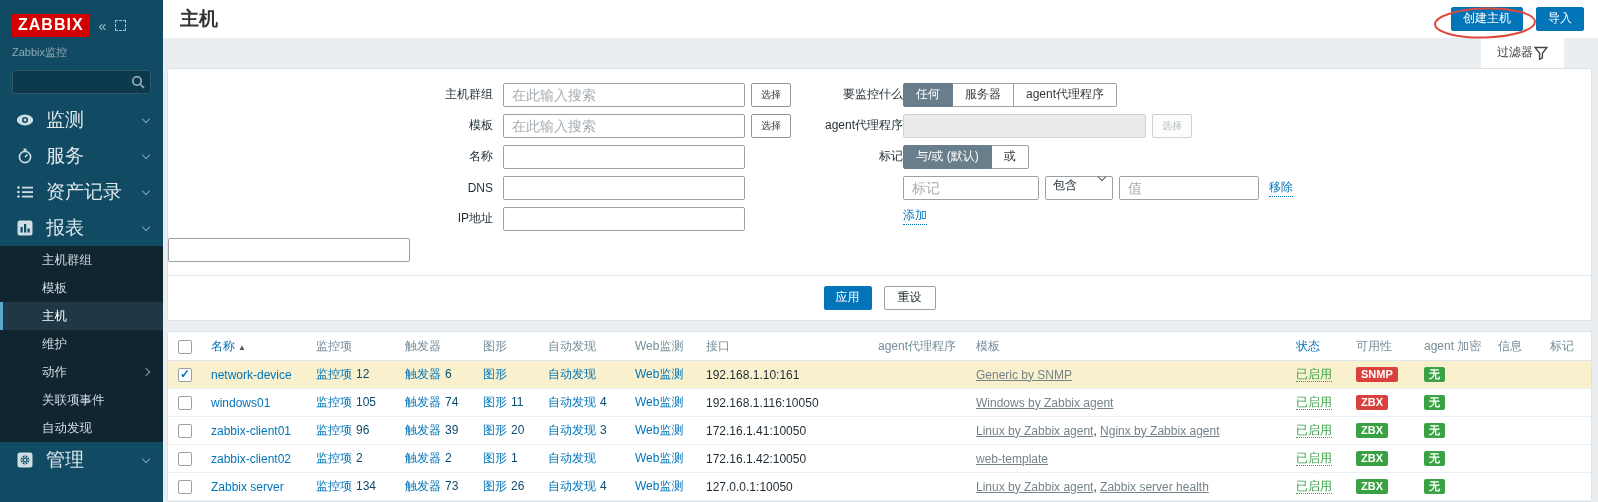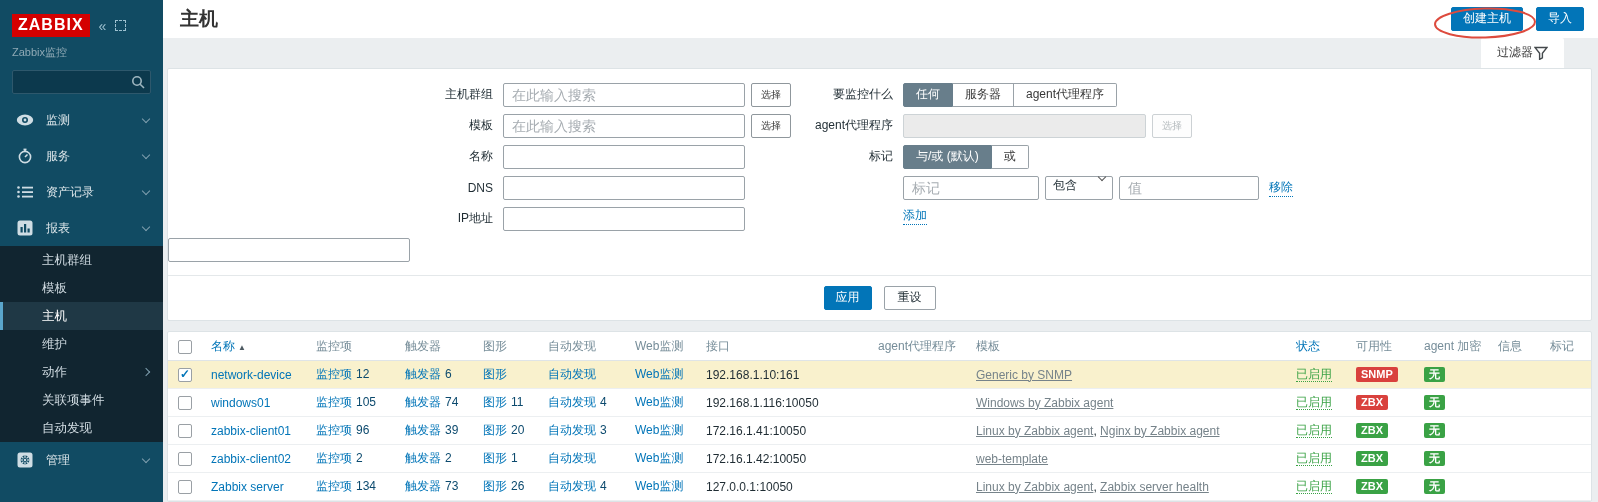--- a/index.html
+++ b/index.html
@@ -11,21 +11,21 @@
   .sidebar { width:163px; min-width:163px; background:#114b63; color:#d8e4ea; position:relative; overflow:hidden; }
   .logo-row { display:flex; align-items:center; padding:14px 10px 0 12px; gap:9px; }
   .logo { background:#d40000; color:#fff; font-weight:bold; font-size:16px; letter-spacing:1px; padding:2px 6px 3px; }
   .hdr-ico { color:#9cc0cf; font-size:14px; line-height:1; cursor:pointer; }
   .kiosk { width:11px; height:11px; border:1px dashed #9cc0cf; display:inline-block; }
   .subtitle { color:#8fa9b5; font-size:11px; padding:8px 12px 0; }
   .searchbox { position:relative; margin:10px 12px 0; }
   .searchbox input { width:100%; height:24px; background:#0c394d; border:1px solid #2e586c; border-radius:2px; color:#d8e4ea; padding:0 26px 0 8px; font-size:12px; outline:none; }
   .searchbox svg { position:absolute; right:6px; top:5px; }
   nav { margin-top:8px; }
-  .mitem { height:36px; display:flex; align-items:center; padding:0 14px 0 16px; gap:12px; font-size:12px; color:#dde6ea; cursor:pointer; }
+  .mitem { height:36px; display:flex; align-items:center; padding:0 14px 0 16px; gap:12px; font-size:19px; color:#dde6ea; cursor:pointer; }
   .mitem .lbl { flex:1; }
   .mitem.active-section { background:#0e3c50; }
   .micon { width:18px; display:flex; justify-content:center; color:#cfdde4; }
   .chev { width:6px; height:6px; border-right:1.5px solid #7f9fae; border-bottom:1.5px solid #7f9fae; display:inline-block; }
   .chev.down { transform:rotate(45deg); margin-top:-3px; }
   .chev.up { transform:rotate(-135deg); margin-top:3px; }
   .chev.right { transform:rotate(-45deg); }
   .submenu { background:#112530; }
   .sitem { height:28px; display:flex; align-items:center; padding:0 14px 0 42px; font-size:12.5px; color:#d2dde3; cursor:pointer; position:relative; }
   .sitem .lbl { flex:1; }
@@ -42,21 +42,21 @@
 
   .content { flex:1; padding:0 8px 0 4px; }
   .tabrow { height:30px; display:flex; justify-content:flex-end; padding-right:28px; }
   .filter-tab { background:#fff; border-radius:2px 2px 0 0; display:flex; align-items:center; gap:1px; padding:0 16px; color:#383838; cursor:pointer; }
   .panel { background:#fff; border:1px solid #dde3e6; border-radius:2px; }
   .filter-panel { padding:14px 0 10px; }
   .filter-grid { display:flex; }
   .fcol-left { width:625px; }
   .frow { display:flex; align-items:center; margin-bottom:7px; }
   .flabel { width:335px; text-align:right; padding-right:10px; color:#1f2c33; }
-  .flabel2 { width:110px; text-align:right; padding-right:10px; }
+  .flabel2 { width:110px; text-align:right; }
   .finput { width:242px; height:24px; border:1px solid #9aa2a8; border-radius:2px; padding:0 8px; font-size:14px; font-family:inherit; color:#1f2c33; outline:none; }
   .finput::placeholder { color:#a7adb2; }
   .btn-gray { background:#fff; border:1px solid #8f979c; border-radius:2px; height:24px; padding:0 9px; margin-left:6px; font-size:10px; color:#383838; cursor:pointer; font-family:inherit; }
   .btn-gray:disabled { border-color:#ccd1d4; color:#b5bbbe; background:#fdfdfd; }
   .seg { display:flex; }
   .seg .opt { height:24px; display:flex; align-items:center; padding:0 12px; border:1px solid #9aa2a8; border-left:none; background:#fff; cursor:pointer; color:#383838; }
   .seg .opt:first-child { border-left:1px solid #9aa2a8; border-radius:2px 0 0 2px; }
   .seg .opt:last-child { border-radius:0 2px 2px 0; }
   .seg .opt.sel { background:#687e8b; border-color:#687e8b; color:#fff; }
   .dis-input { width:243px; height:24px; background:#ebebeb; border:1px solid #cdd3d6; border-radius:2px; }

